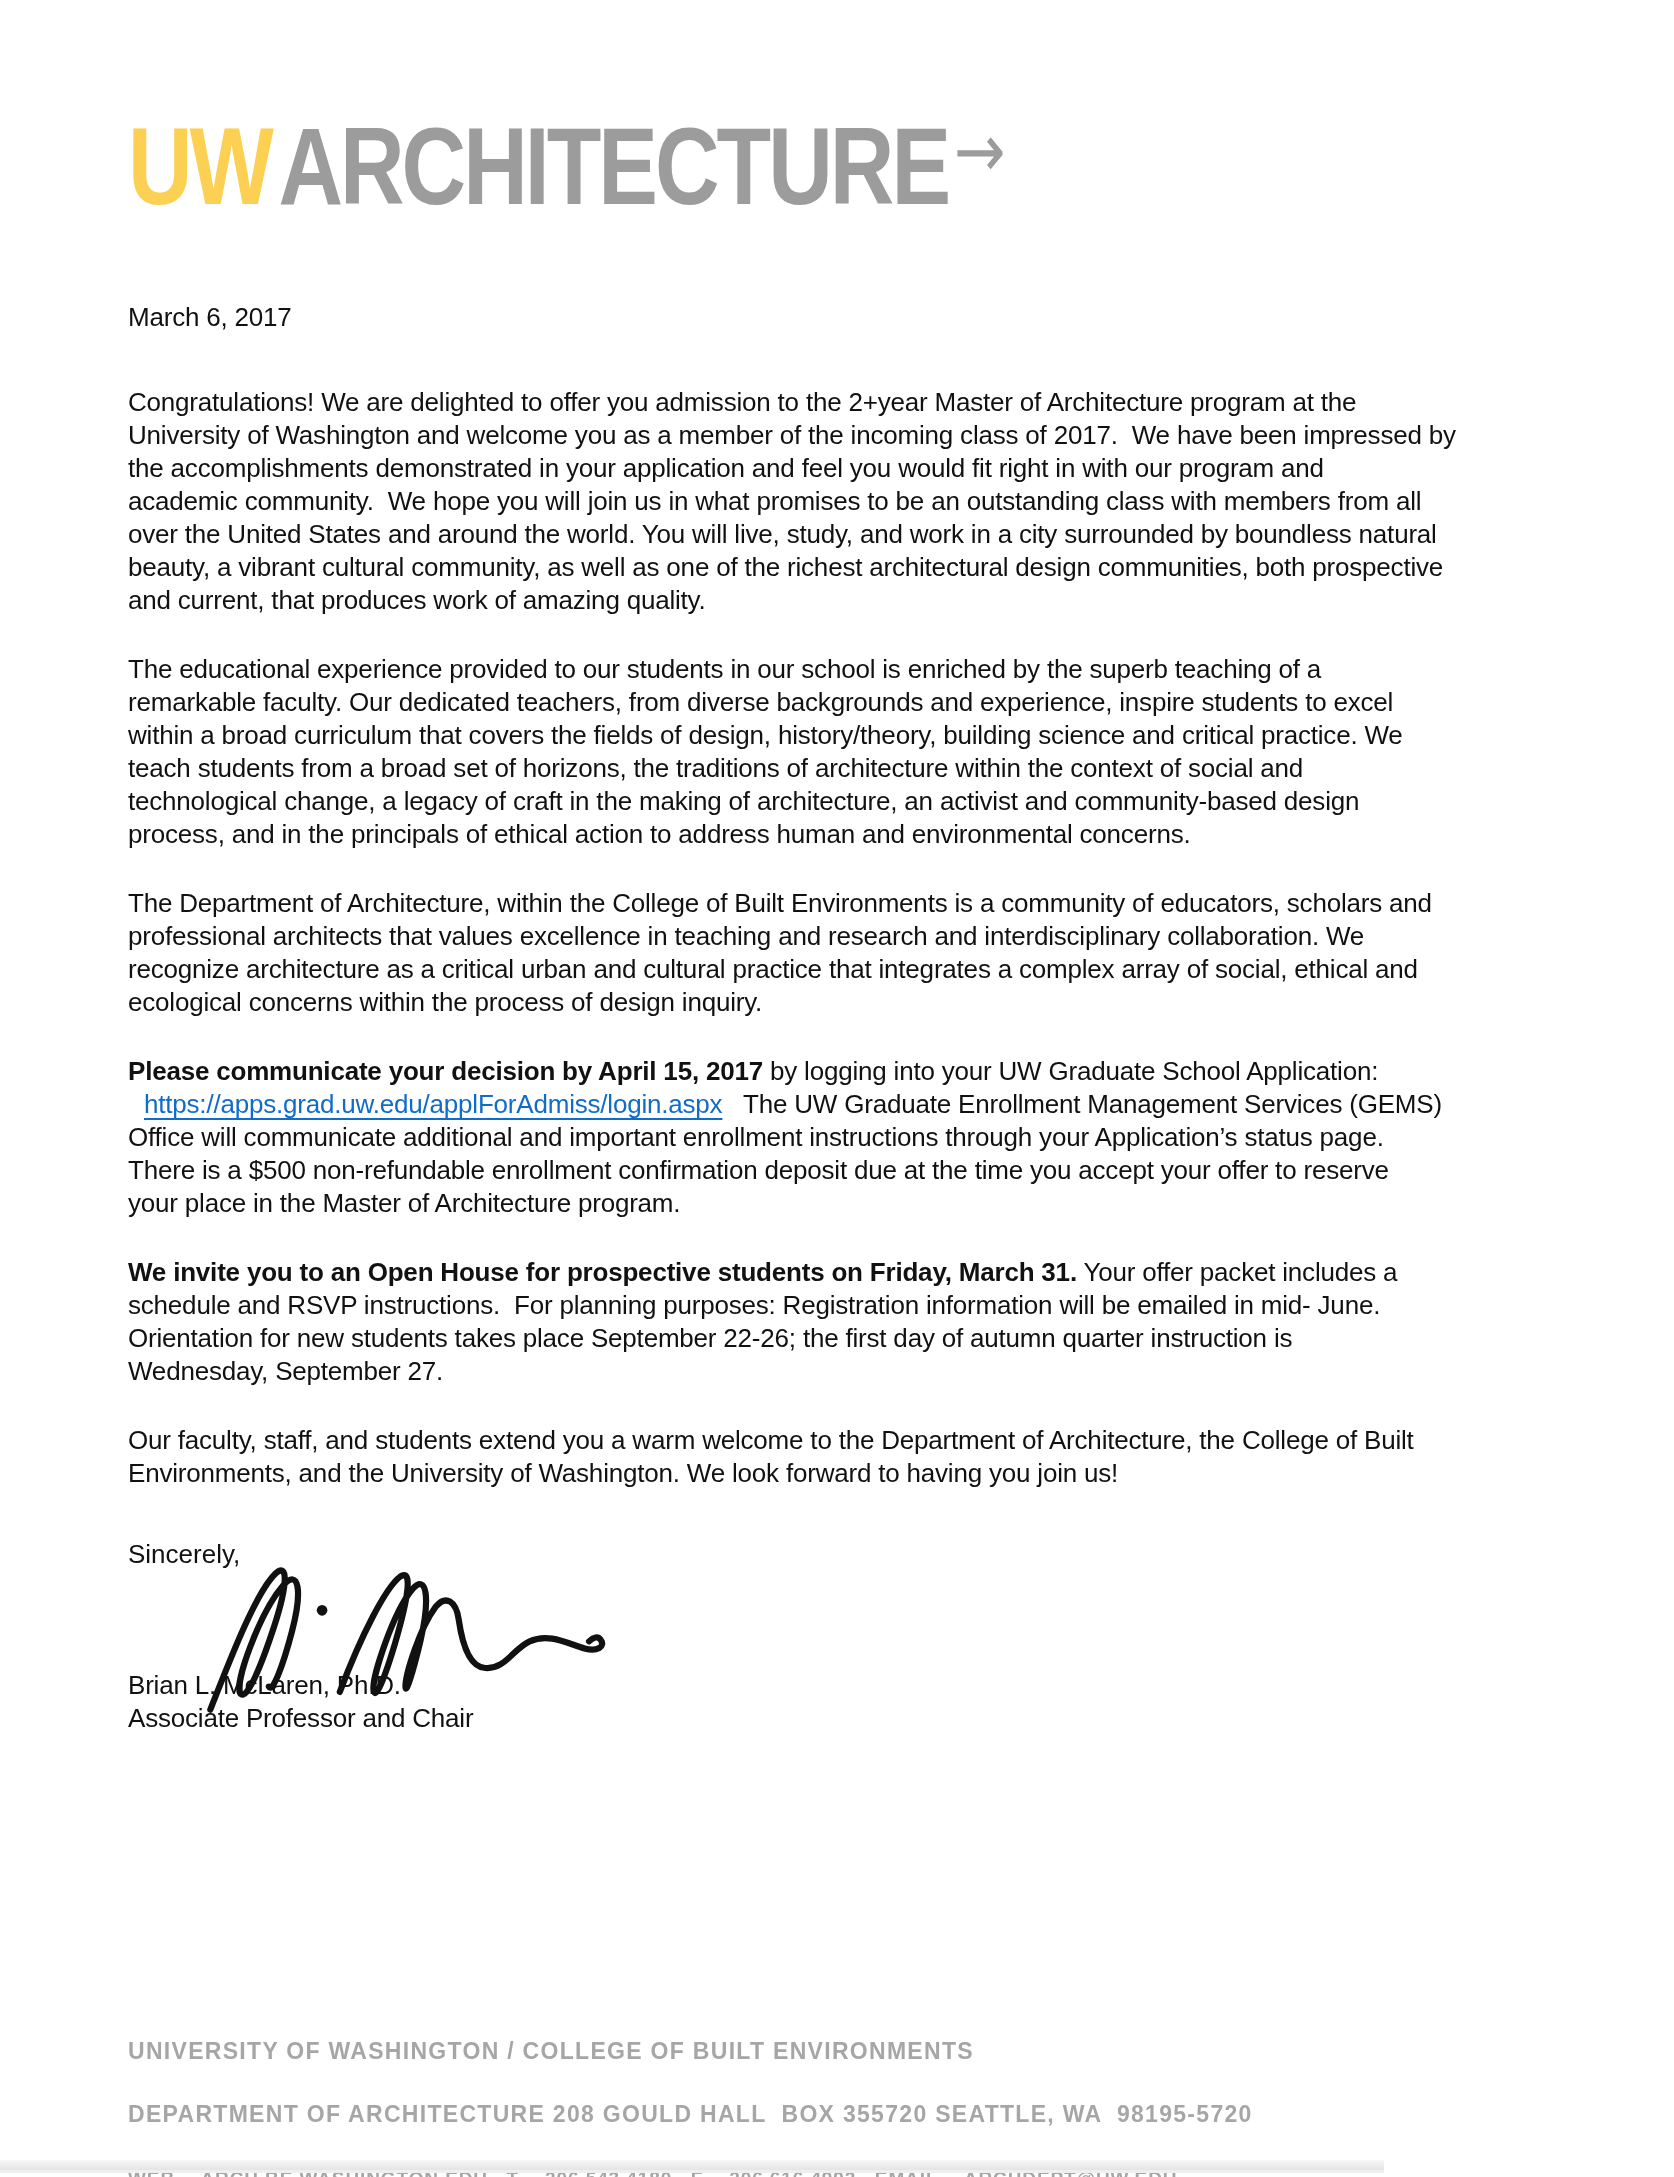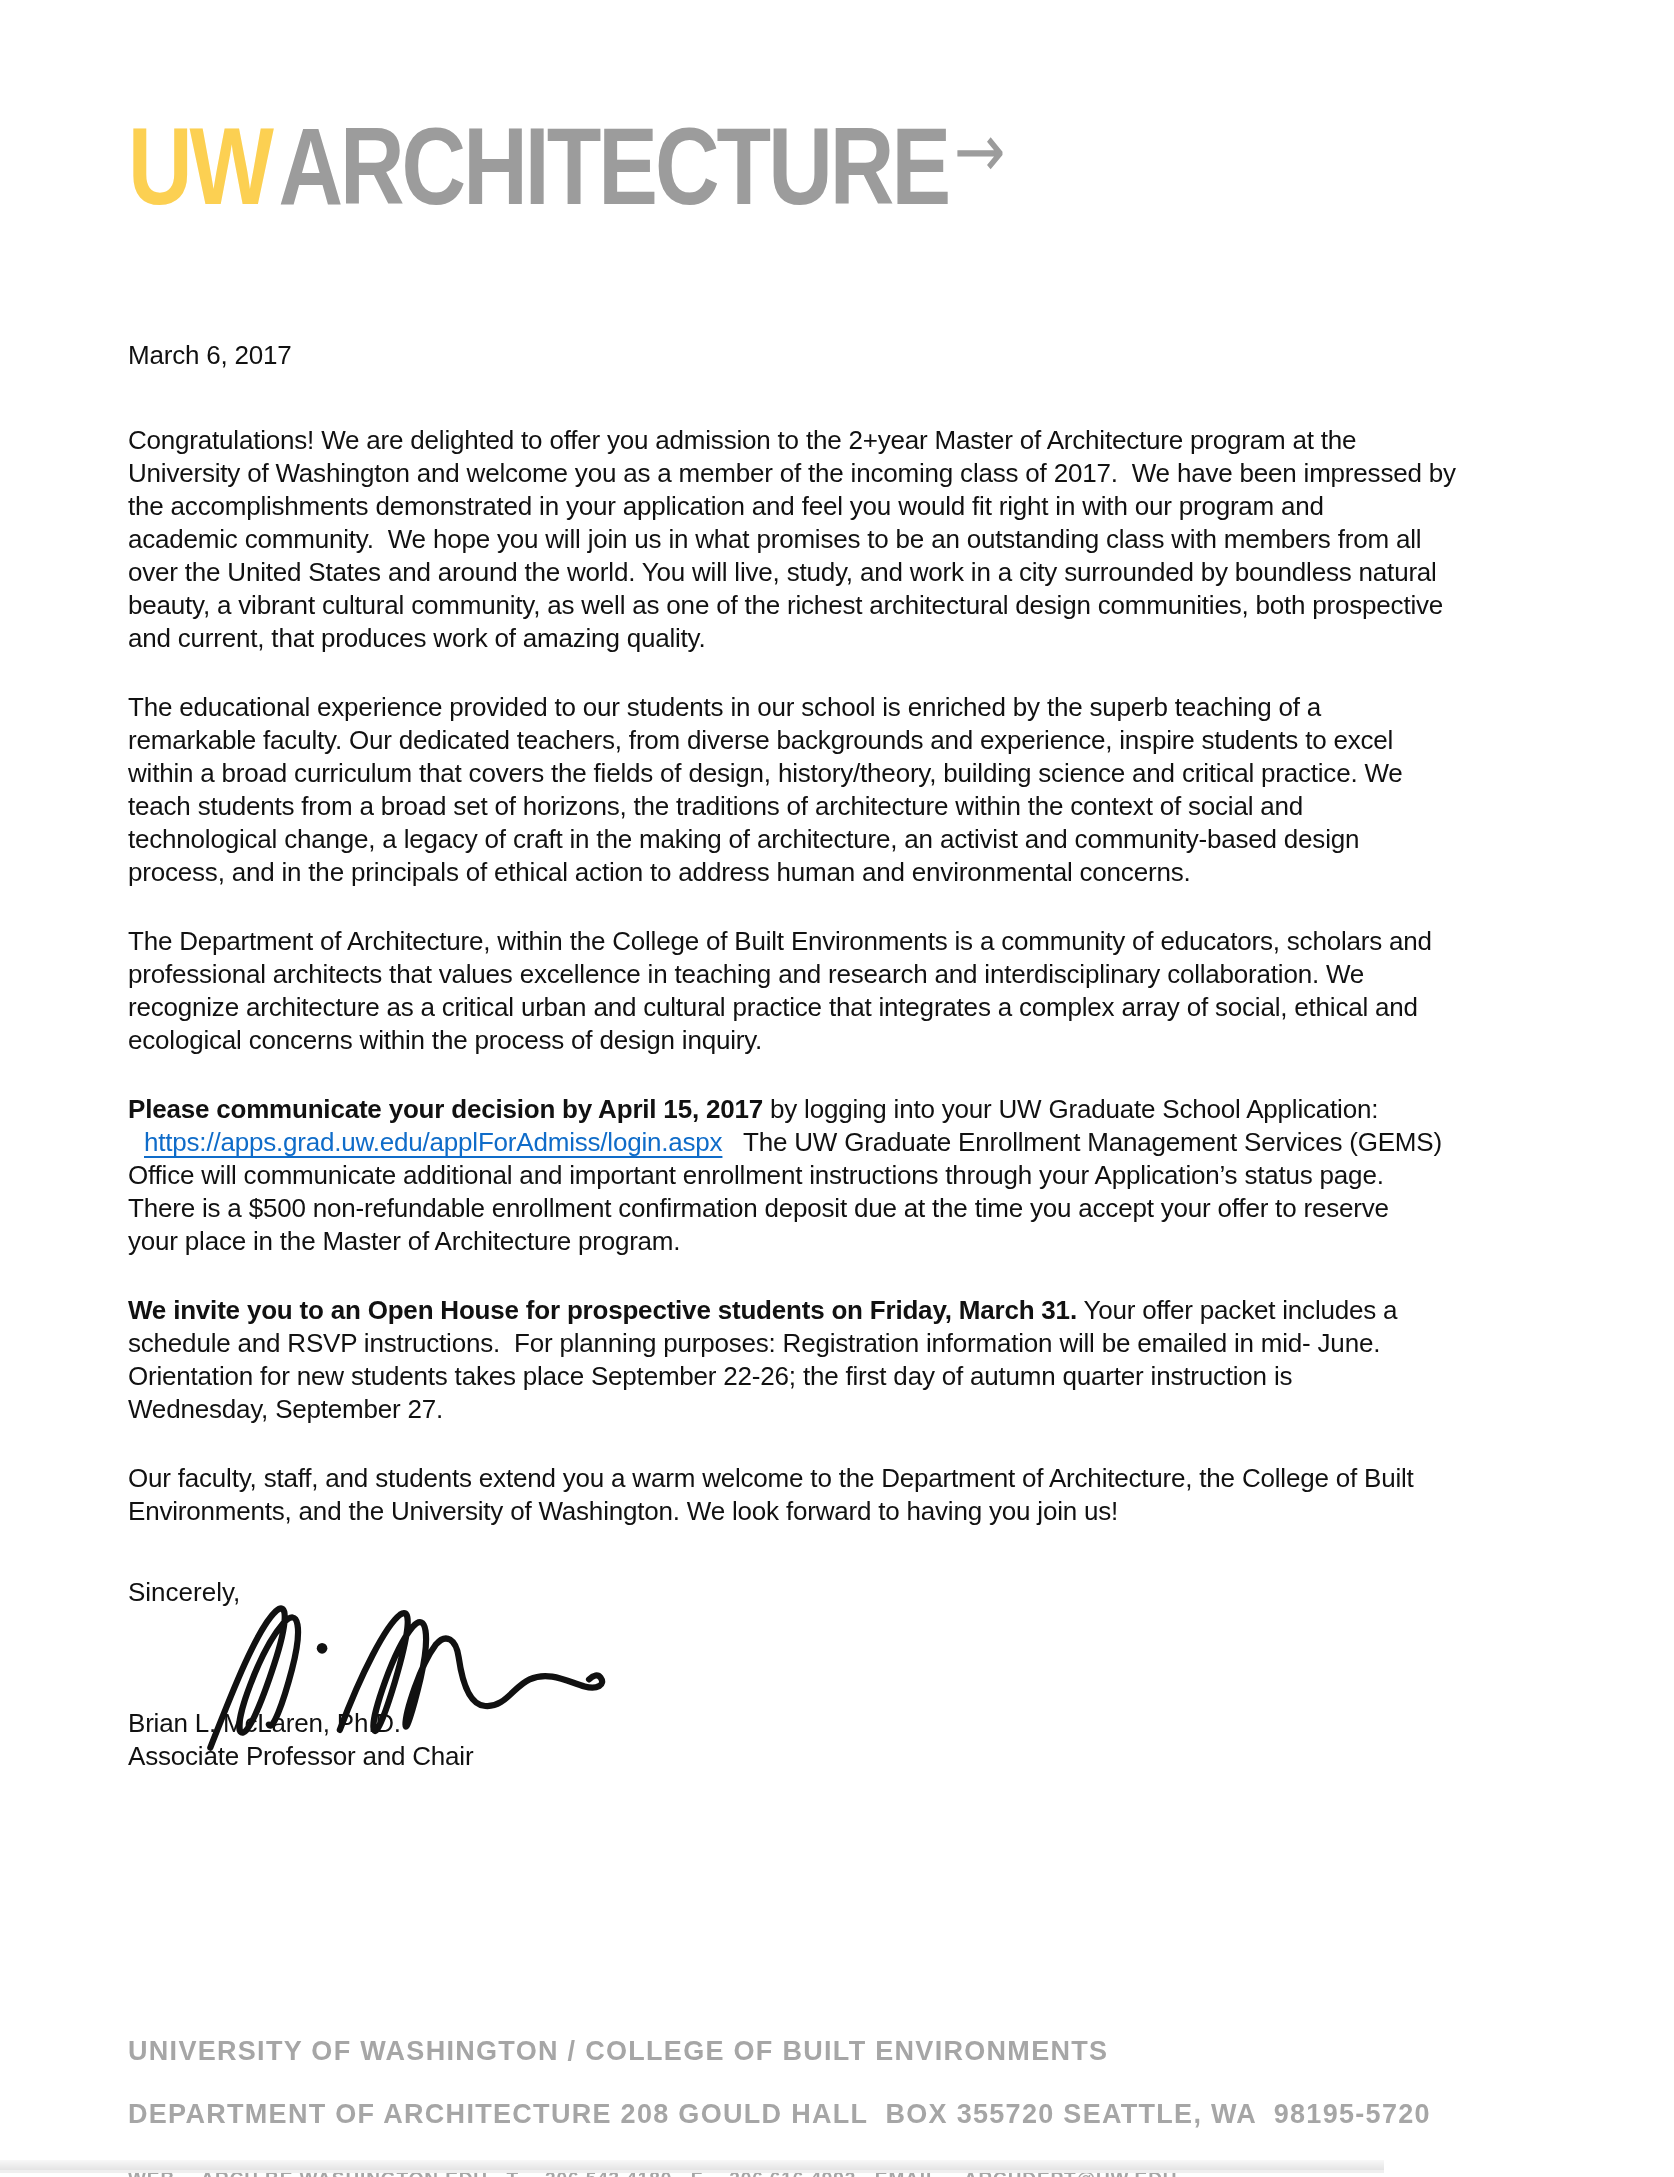--- a/index.html
+++ b/index.html
@@ -31,35 +31,35 @@
     color:#9c9c9c;
     font-family:"DejaVu Sans",sans-serif;
     font-weight:normal;
     font-size:75px;
     letter-spacing:0;
     transform:translateY(-27px);
     margin-left:7.2px;
   }
 
   
-  .date{margin-top:118px;font-size:26px;line-height:33px;letter-spacing:-0.2px;}
+  .date{margin-top:80px;font-size:26px;line-height:33px;letter-spacing:-0.2px;}
   .salutation{margin-top:58px;font-size:26px;line-height:33px;letter-spacing:-0.2px;}
   .body-copy{margin-top:52px;font-size:26px;line-height:33px;letter-spacing:-0.2px;}
   .body-copy p{margin:0 0 36px 0;white-space:pre;}
   .body-copy .b{font-weight:bold;text-align:center;}
   .body-copy a{color:#0f6cc9;text-decoration:underline;text-underline-offset:4.5px;text-decoration-thickness:1.8px;cursor:pointer;margin-left:16px;}
 
   
   .closing{margin-top:48px;font-size:26px;line-height:33px;}
   .signature{display:block;margin:-10.7px 0 -52px 77px;width:408px;height:161px;}
   .signer{font-size:26px;line-height:33px;letter-spacing:-0.2px;}
 
   
   .footer{position:absolute;left:128px;top:2004px;color:#a2a2a2;white-space:pre;}
-  .footer-line{font-size:27px;line-height:31px;letter-spacing:1.3px;font-weight:bold;color:#a6a6a6;}
+  .footer-line{font-size:23px;line-height:31px;letter-spacing:1.3px;font-weight:bold;color:#a6a6a6;}
   .footer-contact{font-size:19px;line-height:29.6px;letter-spacing:0.9px;margin-top:1.8px;font-weight:bold;color:#a6a6a6;}
 
   
   .page-edge{
     position:absolute;left:0;top:2160px;width:1384px;height:9.9px;
     background:linear-gradient(to bottom,#f8f8f8,#e4e4e4);
   }
   .page-edge:after{
     content:"";position:absolute;left:0;bottom:-2.7px;width:100%;height:2.7px;background:#efefef;
   }

